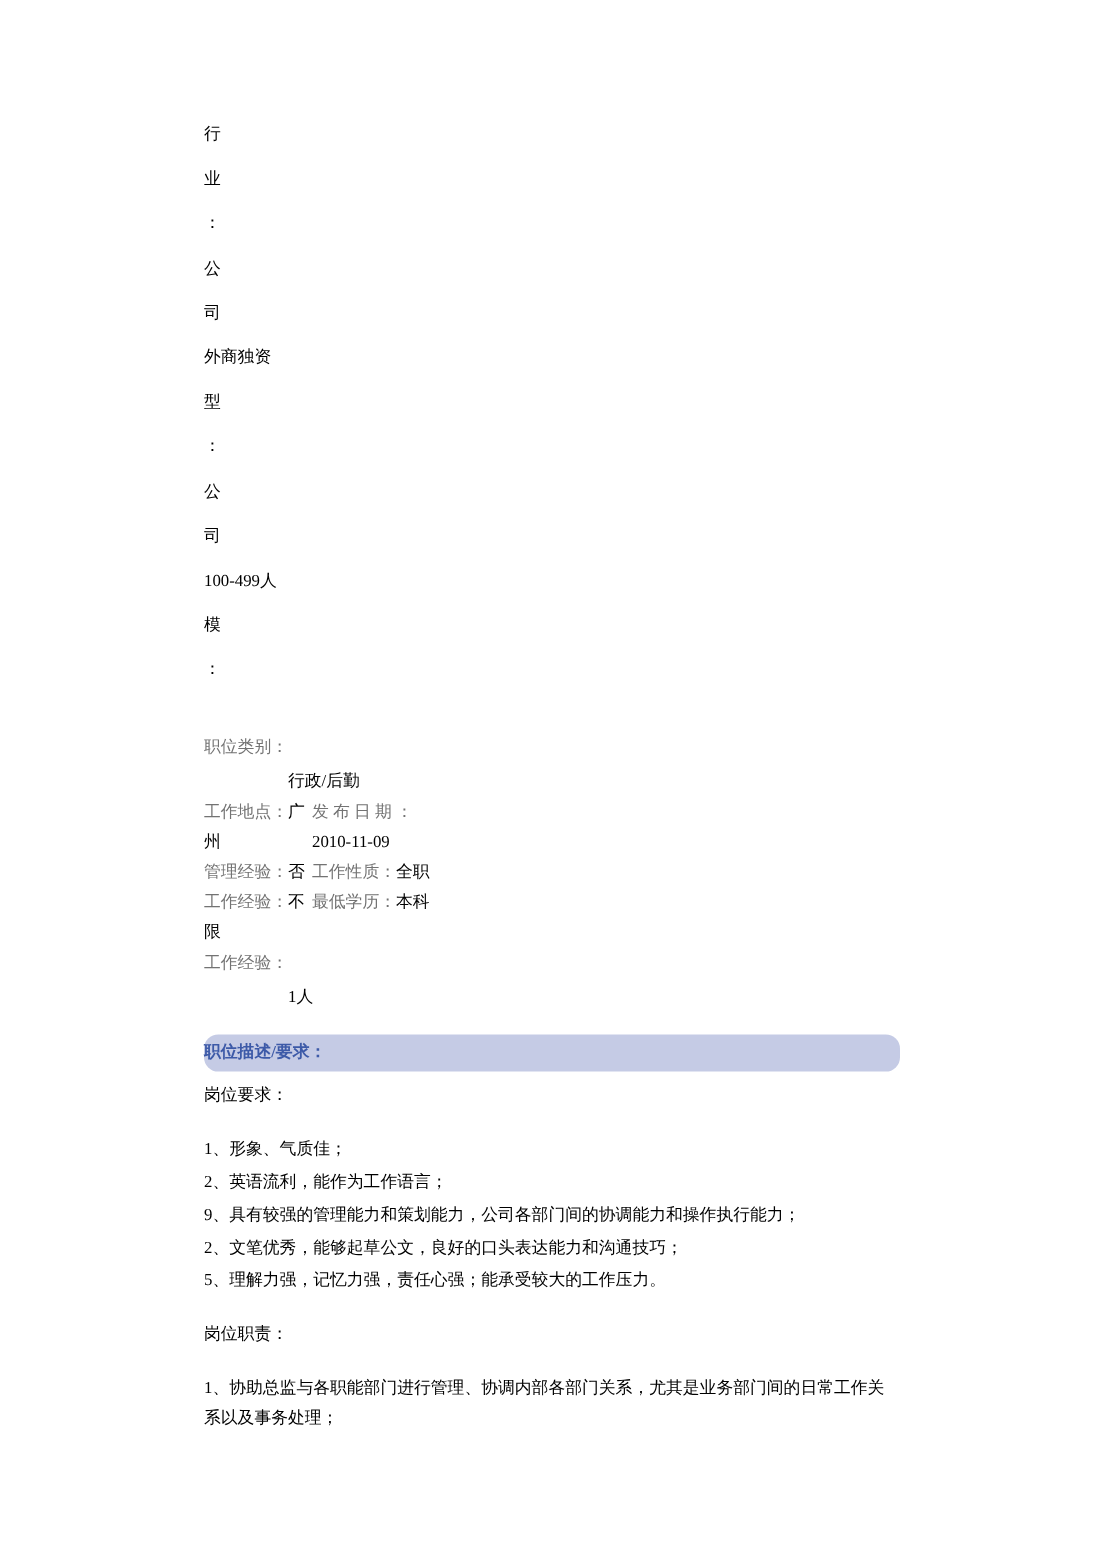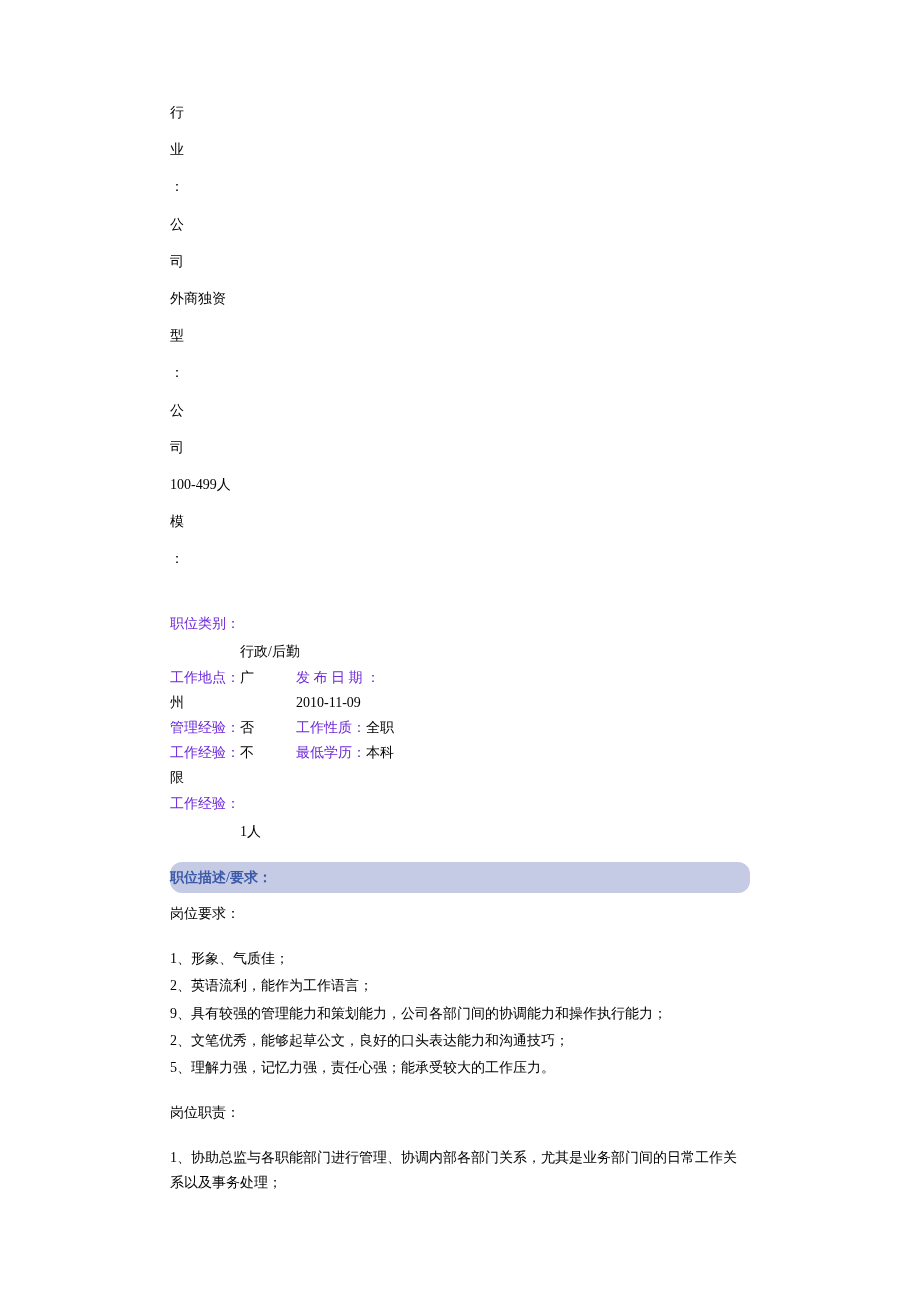--- a/index.html
+++ b/index.html
@@ -24,30 +24,29 @@
       font-size: 14px;
     }
     .job-info {
       margin-bottom: 18px;
     }
     .job-info-row {
       display: flex;
       align-items: flex-start;
     }
     .label {
-      color: #6d28d9;
+      color: #737373;
       white-space: nowrap;
     }
     .value {
       color: #000;
       margin-top: 28px;
     }
     .two-col {
       display: flex;
-      gap: 36px;
     }
     .col-left {
       width: 90px;
     }
     .col-right {
       flex: 1;
     }
     .section-header {
       background: #c5cbe5;
       color: #3d5aa8;

